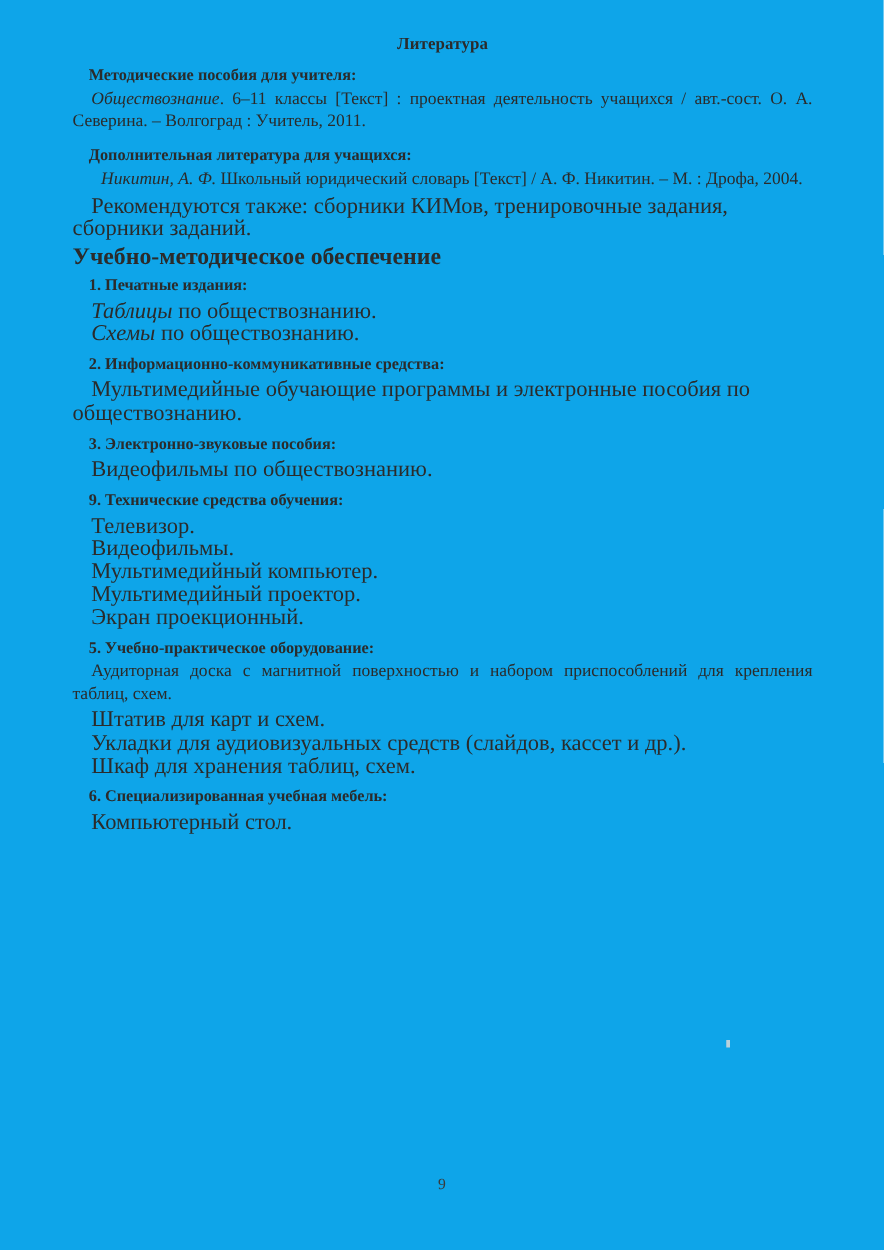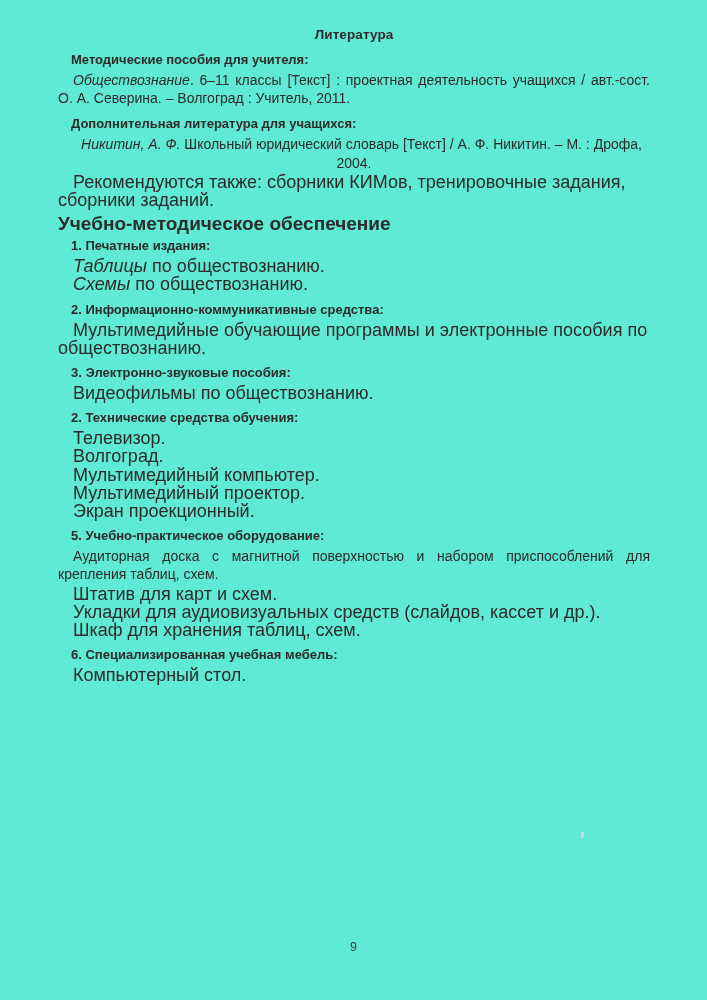--- a/index.html
+++ b/index.html
@@ -4,23 +4,23 @@
 <style>
   html, body {
     margin: 0;
     padding: 0;
     background: #ffffff;
   }
   .page {
     position: relative;
     width: 707px;
     height: 1000px;
-    background: #5eead4;
+    background: #0ea5e9;
     overflow: hidden;
-    font-family: Liberation Sans, sans-serif;
+    font-family: Liberation Serif, serif;
     color: #2b2b2b;
   }
   .content {
     position: absolute;
     left: 58px;
     top: 26px;
     width: 592px;
   }
   .ttl {
     text-align: center;
@@ -112,23 +112,23 @@
     <div class="head">2. Информационно-коммуникативные средства:</div>
     <p class="line">Мультимедийные обучающие программы и электронные пособия по обществознанию.</p>
 
     <div class="gap-sm"></div>
 
     <div class="head">3. Электронно-звуковые пособия:</div>
     <p class="line">Видеофильмы по обществознанию.</p>
 
     <div class="gap-sm"></div>
 
-    <div class="head">2. Технические средства обучения:</div>
+    <div class="head">9. Технические средства обучения:</div>
     <p class="line">Телевизор.</p>
-    <p class="line">Волгоград.</p>
+    <p class="line">Видеофильмы.</p>
     <p class="line">Мультимедийный компьютер.</p>
     <p class="line">Мультимедийный проектор.</p>
     <p class="line">Экран проекционный.</p>
 
     <div class="gap-sm"></div>
 
     <div class="head">5. Учебно-практическое оборудование:</div>
     <p class="para">Аудиторная доска с магнитной поверхностью и набором приспособлений для крепления таблиц, схем.</p>
     <p class="line">Штатив для карт и схем.</p>
     <p class="line">Укладки для аудиовизуальных средств (слайдов, кассет и др.).</p>

